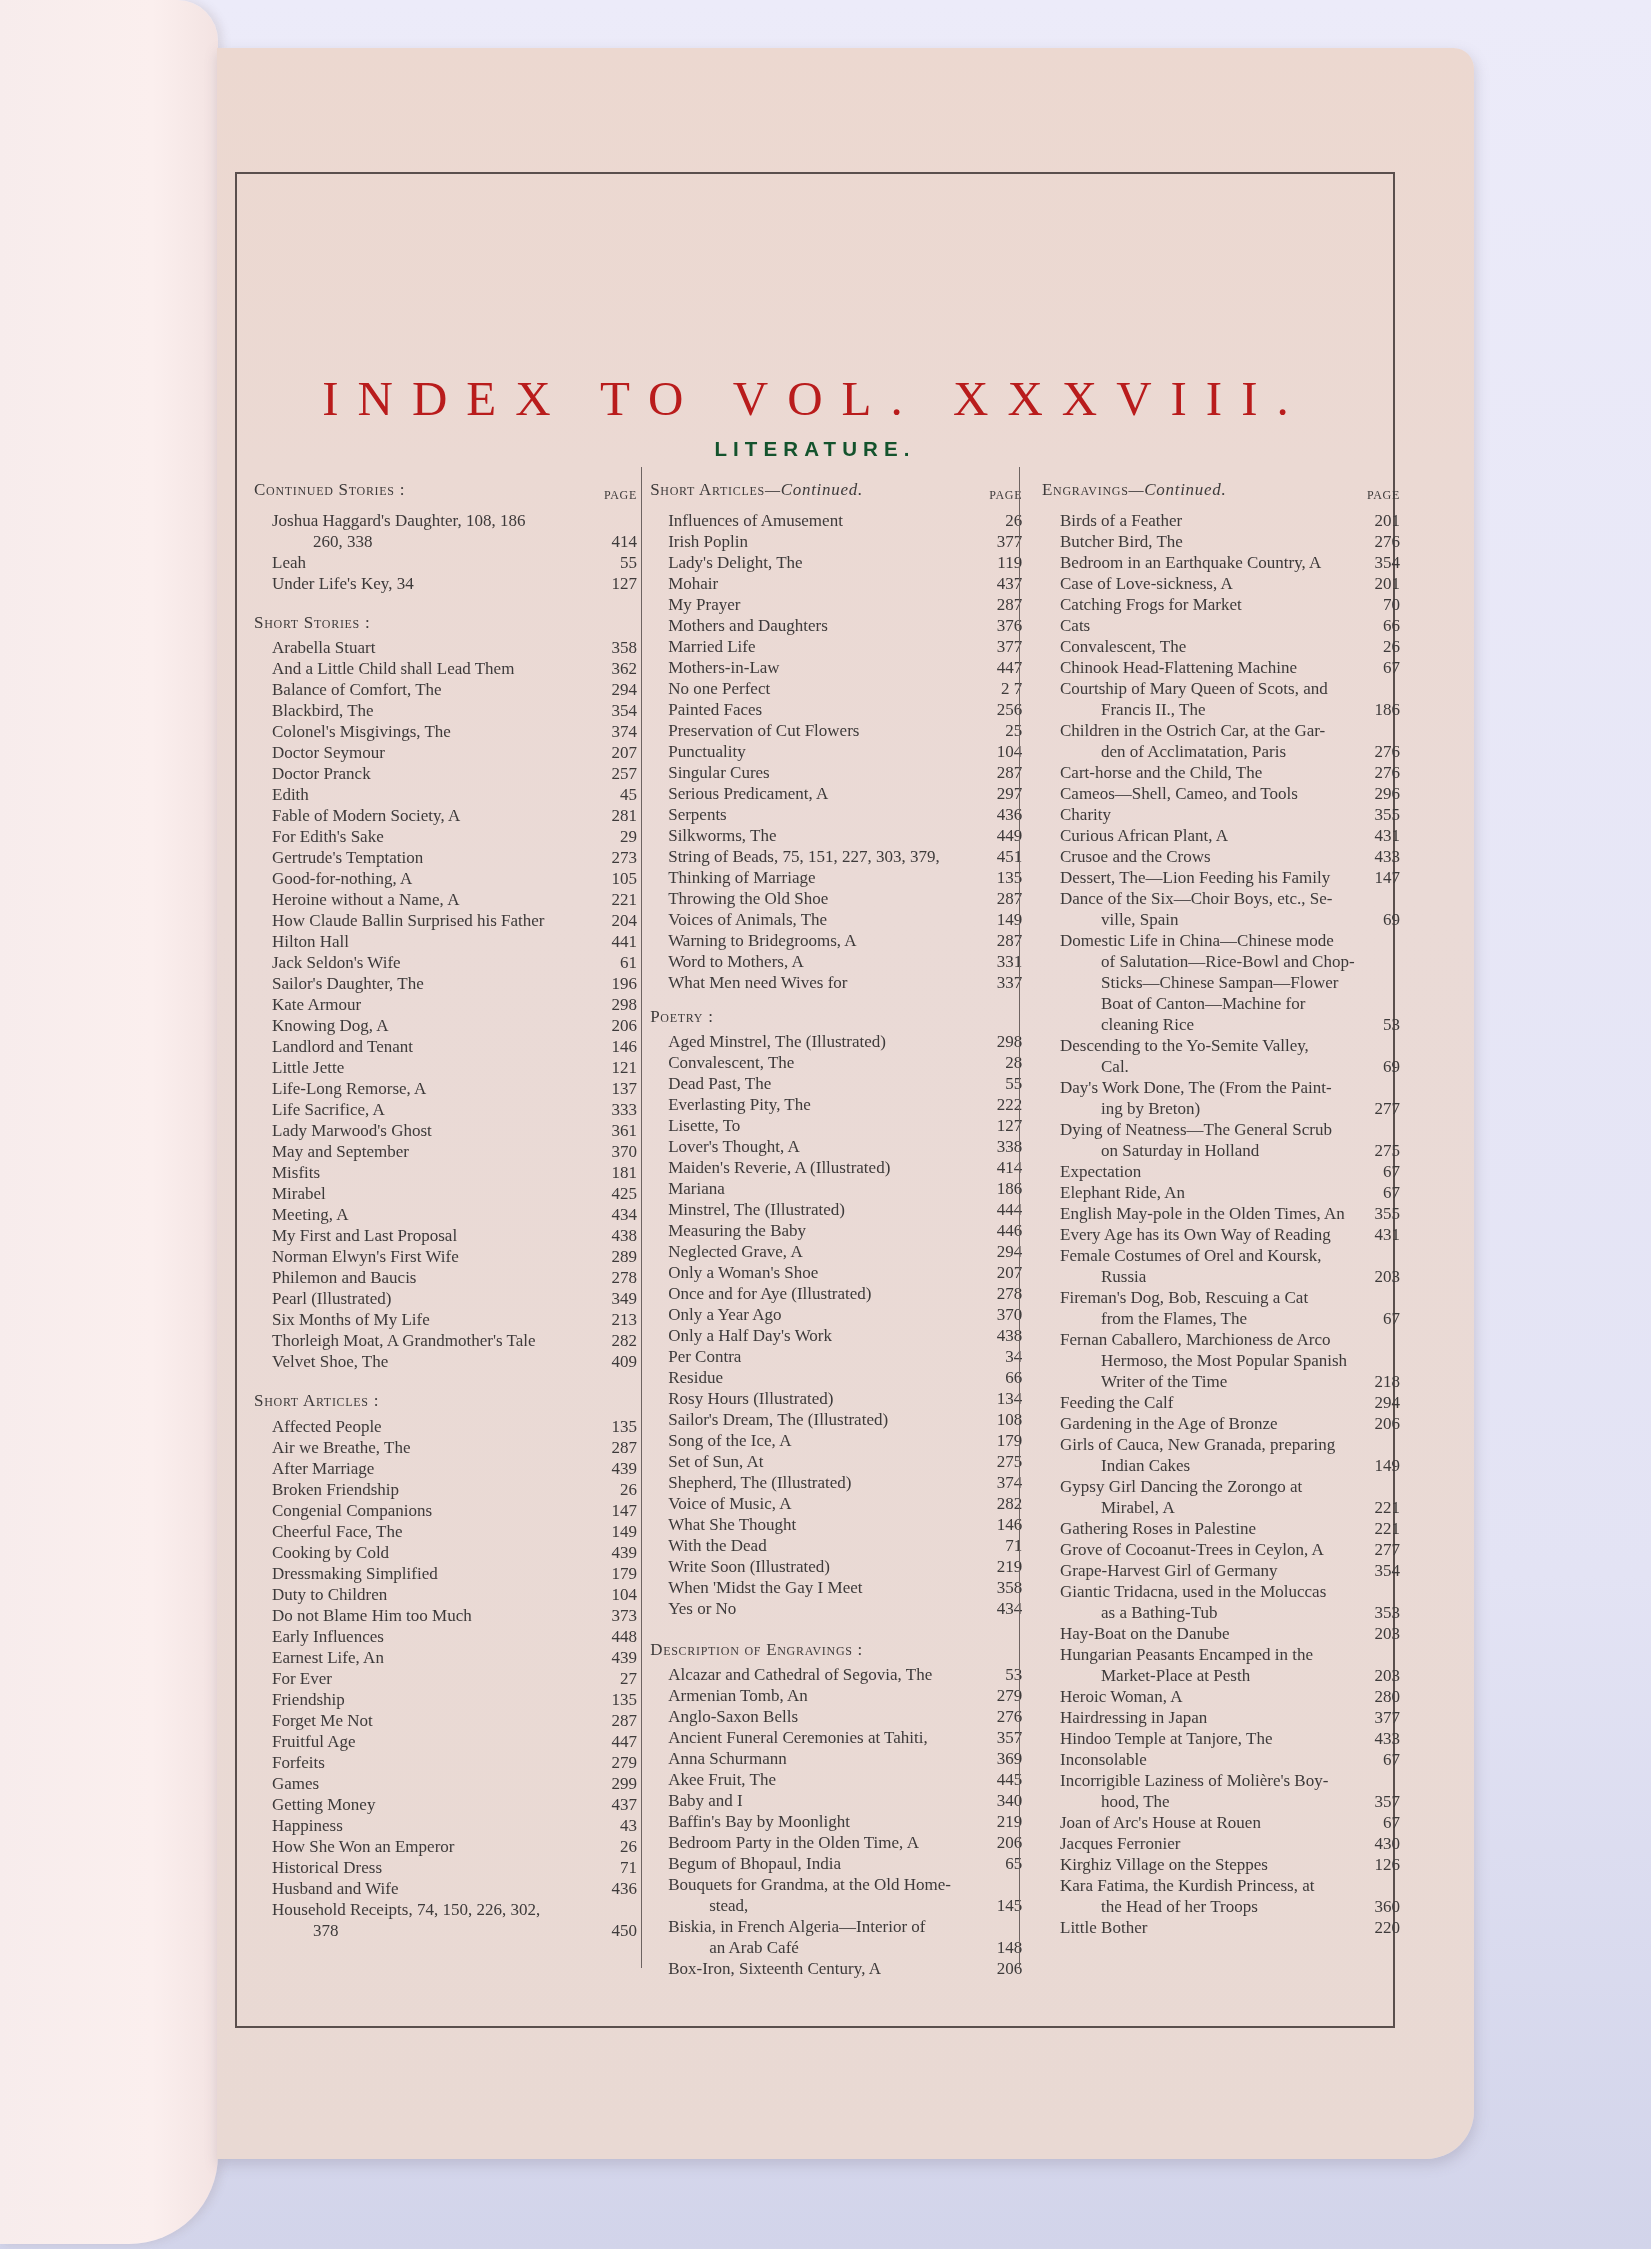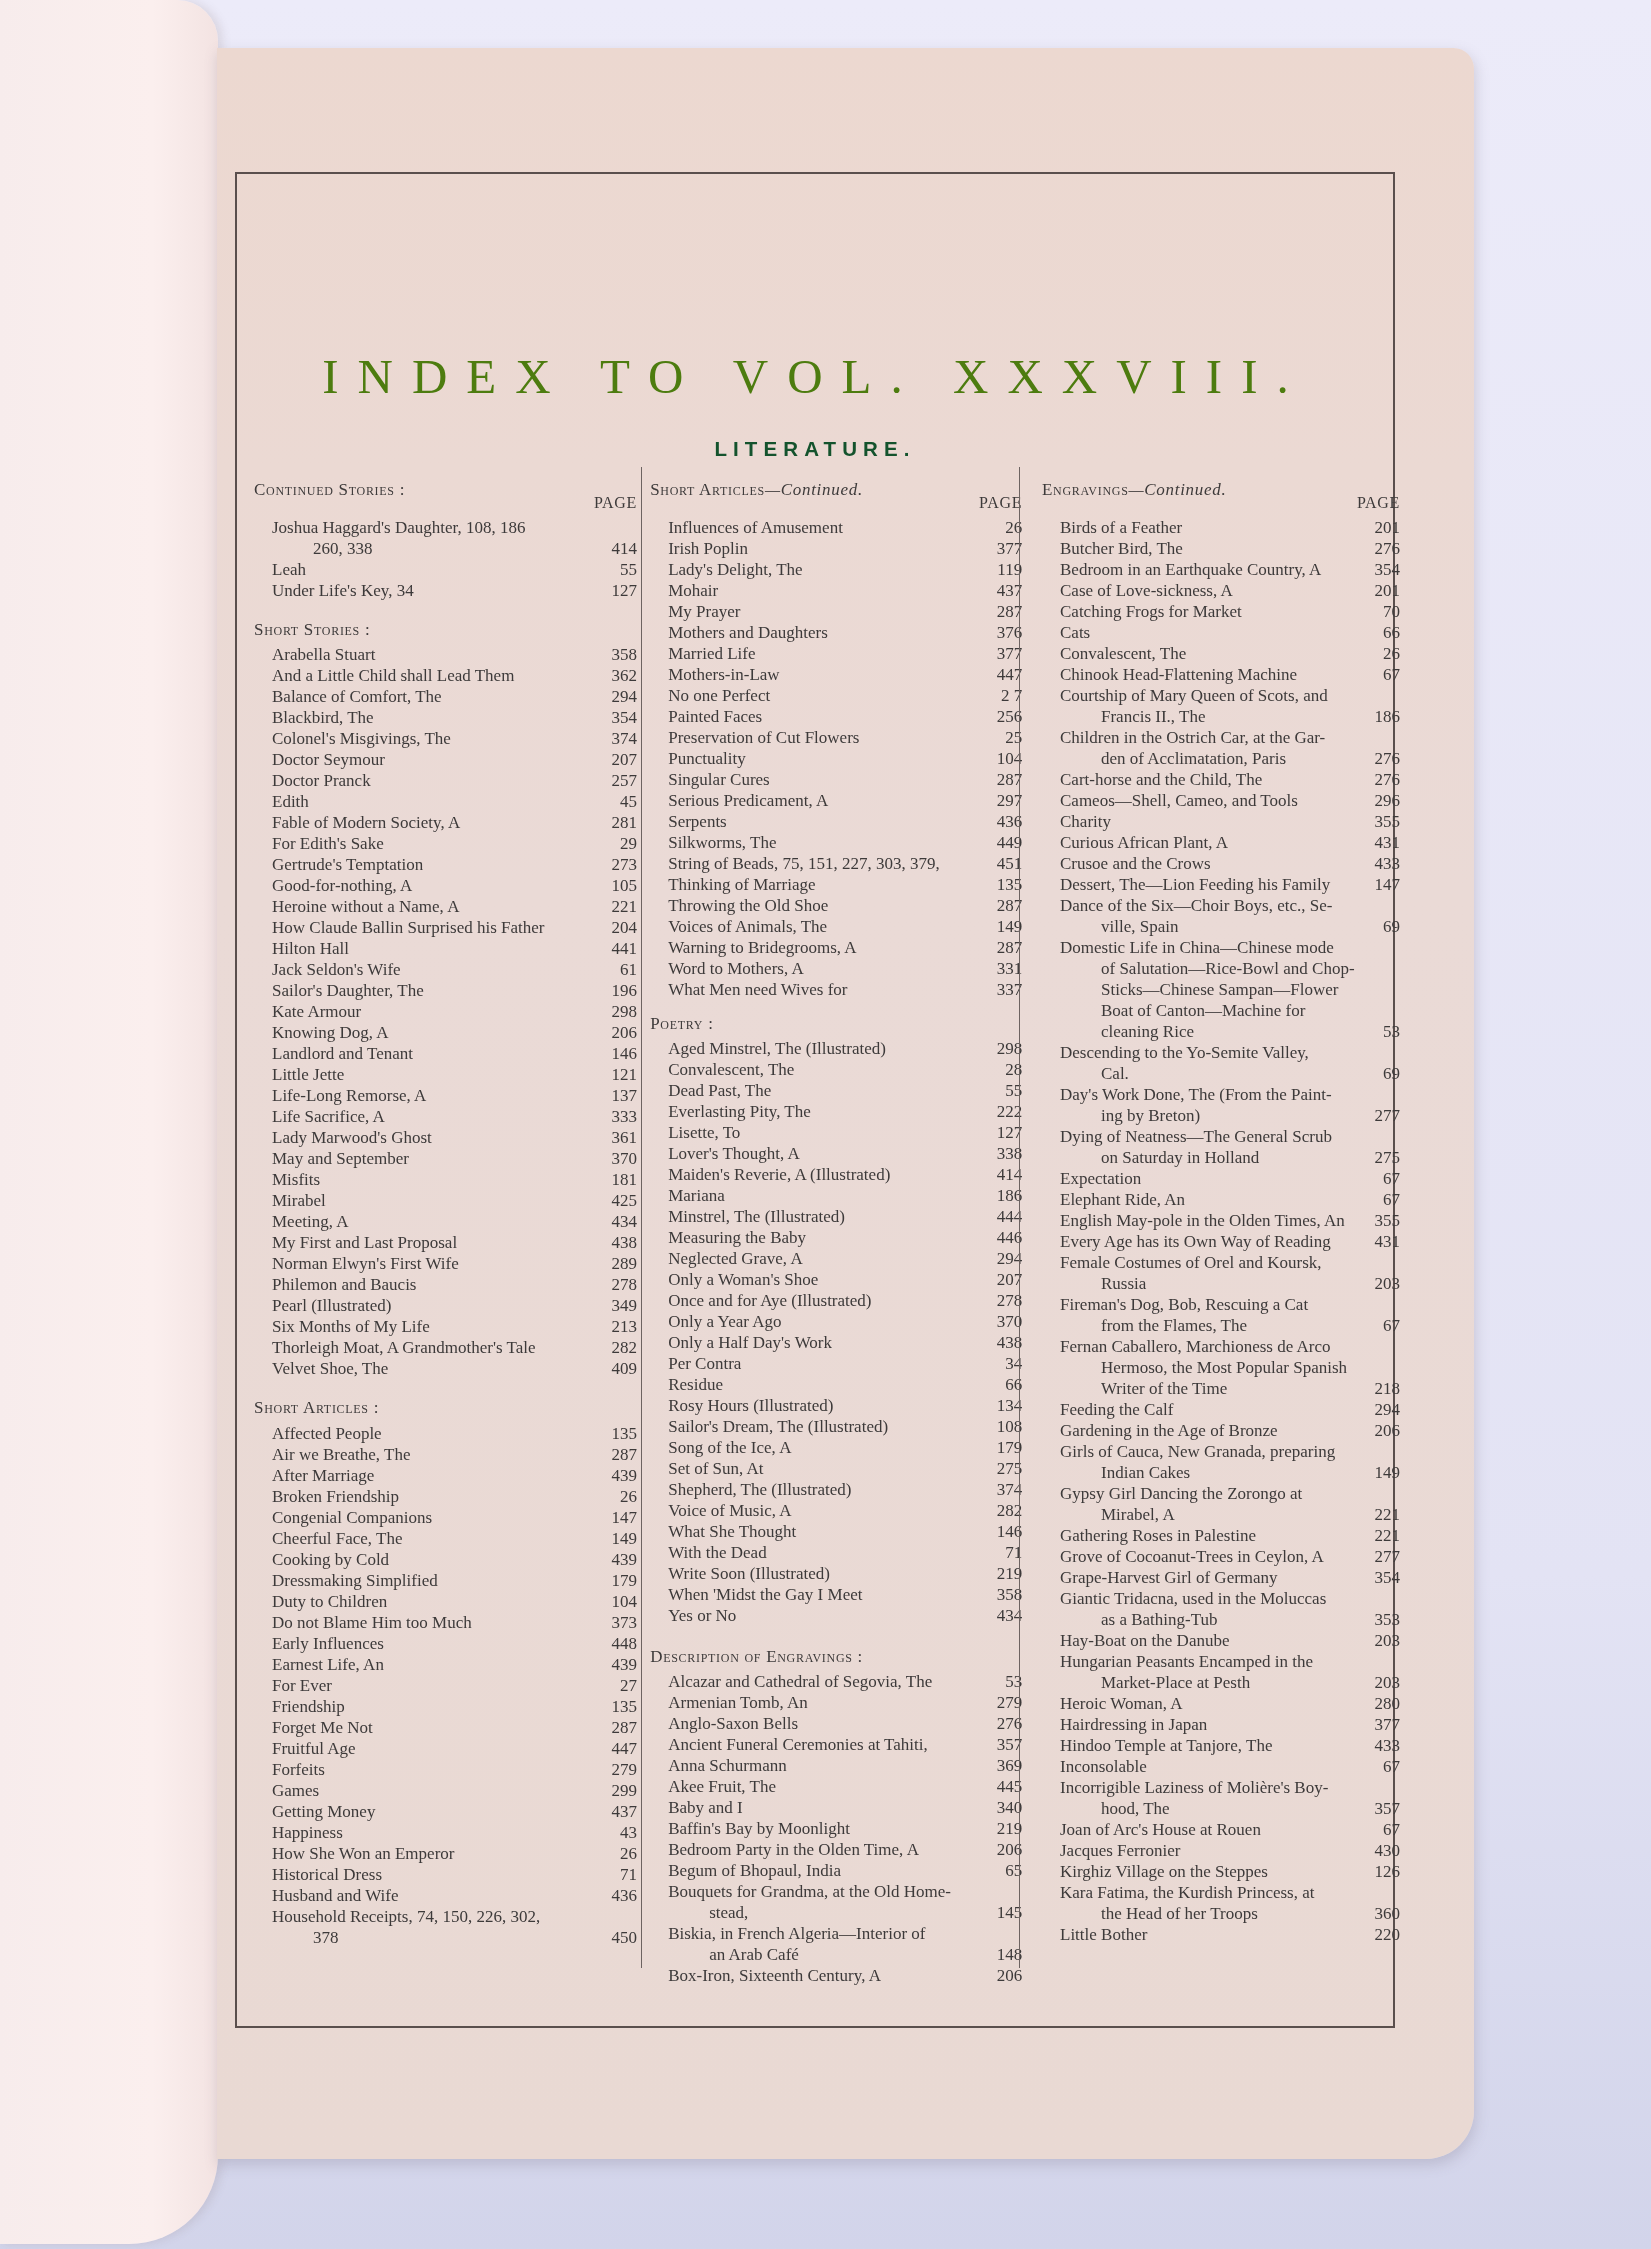--- a/index.html
+++ b/index.html
@@ -26,42 +26,42 @@
     position: absolute; left: 217px; top: 48px; width: 1257px; height: 2111px;
     background: linear-gradient(180deg, #ecd8d0 0%, #eadad6 40%, #e9d9d3 100%);
     border-radius: 0 20.5px 48px 0;
     box-shadow: 1.4px 5.5px 12.3px rgba(120,110,130,0.25);
   }
   .frame {
     position: absolute; left: 235px; top: 172px; width: 1156px; height: 1852px;
     border: 2px solid #5a4f4d;
   }
   .title {
-    position: absolute; left: 0; width: 100%; top: 174px;
+    position: absolute; left: 0; width: 100%; top: 196px;
     text-align: center; font-size: 49px; letter-spacing: 19px;
-    color: #4d7c0f; font-family: "Liberation Serif", serif;
+    color: #b91c1c; font-family: "Liberation Serif", serif;
   }
   .subtitle {
     position: absolute; left: 0; width: 100%; top: 263px;
     text-align: center; font-size: 20.5px; letter-spacing: 6.1px; font-weight: bold;
     font-family: "Liberation Sans", sans-serif; color: #14532d;
   }
   .col {
     position: absolute; top: 293px;
     font-size: 17px; line-height: 21px;
   }
   .col.c1 { left: 17px; width: 383px; }
   .col.c2 { left: 404px; width: 372px; border-left: 1.4px solid #6d6361; padding-left: 8.2px; height: 1501px; }
   .col.c3 { left: 782px; width: 358px; border-left: 1.4px solid #6d6361; padding-left: 22px; height: 1501px; }
   .sec-head {
     font-variant: small-caps; font-size: 17px; letter-spacing: 0.7px;
     margin-top: 12.3px; margin-bottom: 4.1px; display: flex; justify-content: space-between;
   }
   .sec-head .cont { font-style: italic; font-variant: normal; }
-  .page-label { font-size: 16px; letter-spacing: 0.7px; font-variant: normal; align-self: flex-start; margin-top: 13px; }
+  .page-label { font-size: 12px; letter-spacing: 0.7px; font-variant: normal; align-self: flex-start; margin-top: 6px; }
   .entry { display: flex; align-items: flex-end; padding-left: 18px; }
   .entry .t { flex: 1; padding-left: 0; text-indent: 0; }
   .entry .t .wrap { display: block; padding-left: 41px; }
   .entry .p { width: 42px; text-align: right; white-space: nowrap; }
 </style>
 </head>
 <body>
 
 <div class="left-page">
   <div class="ghost">​</div>

